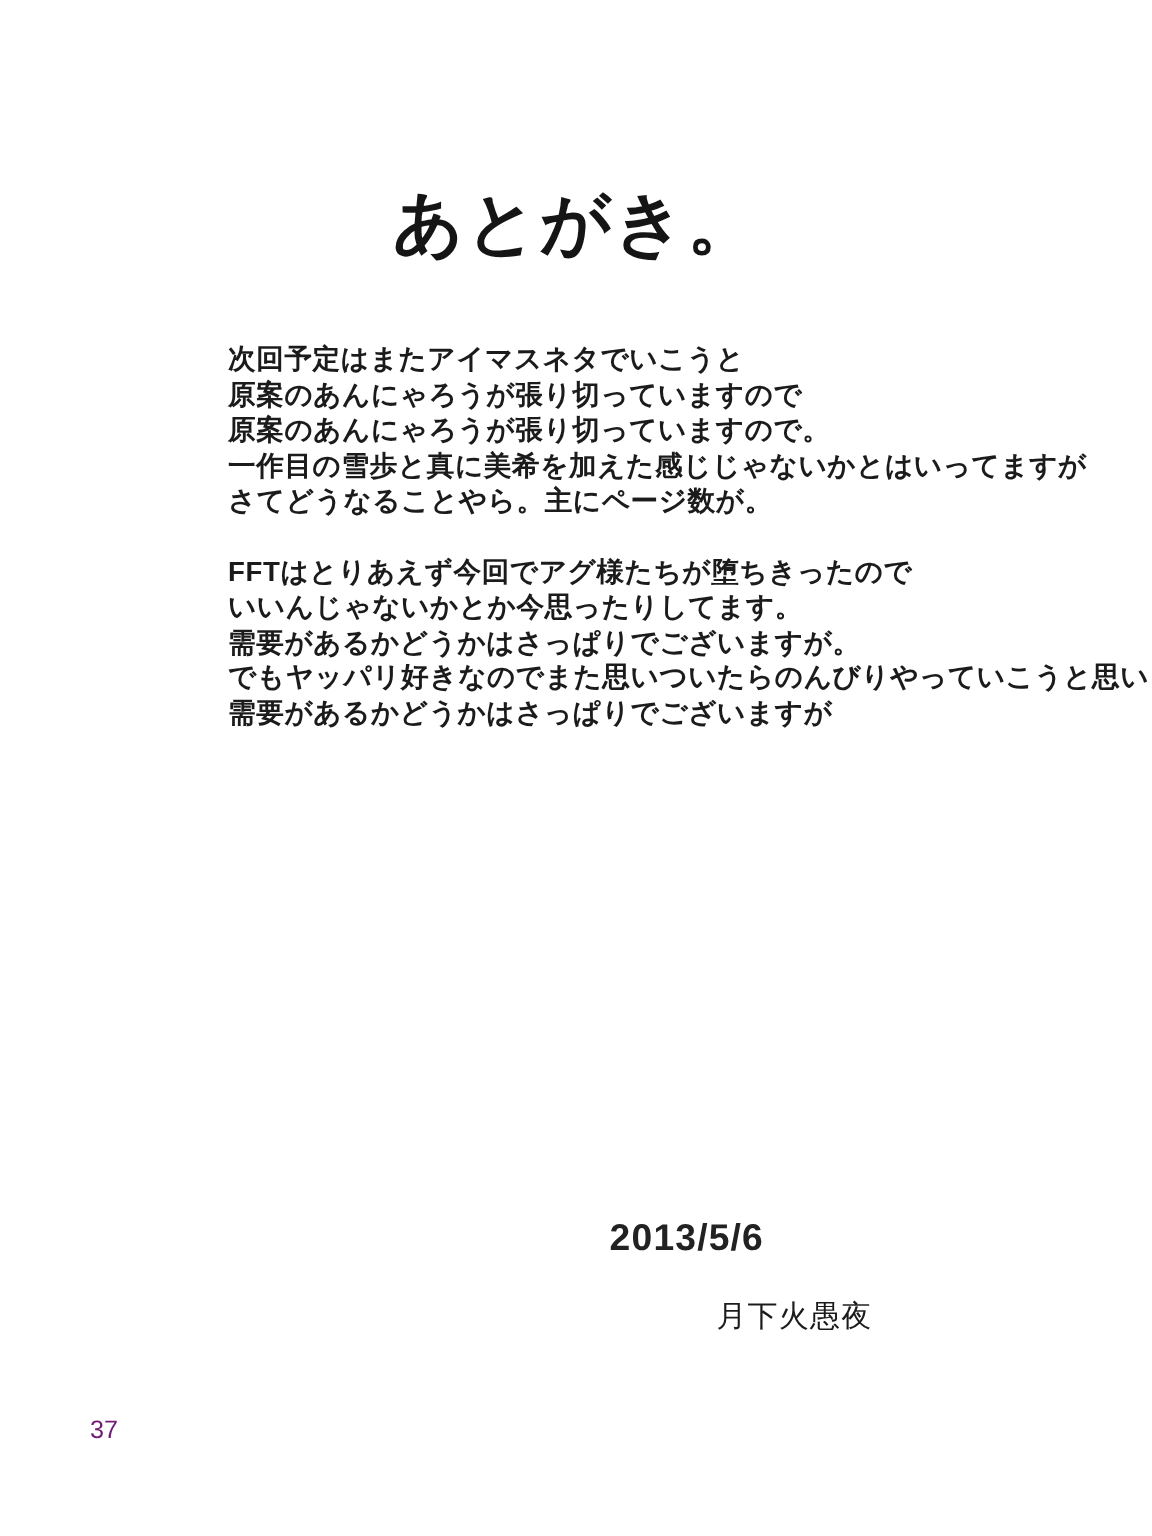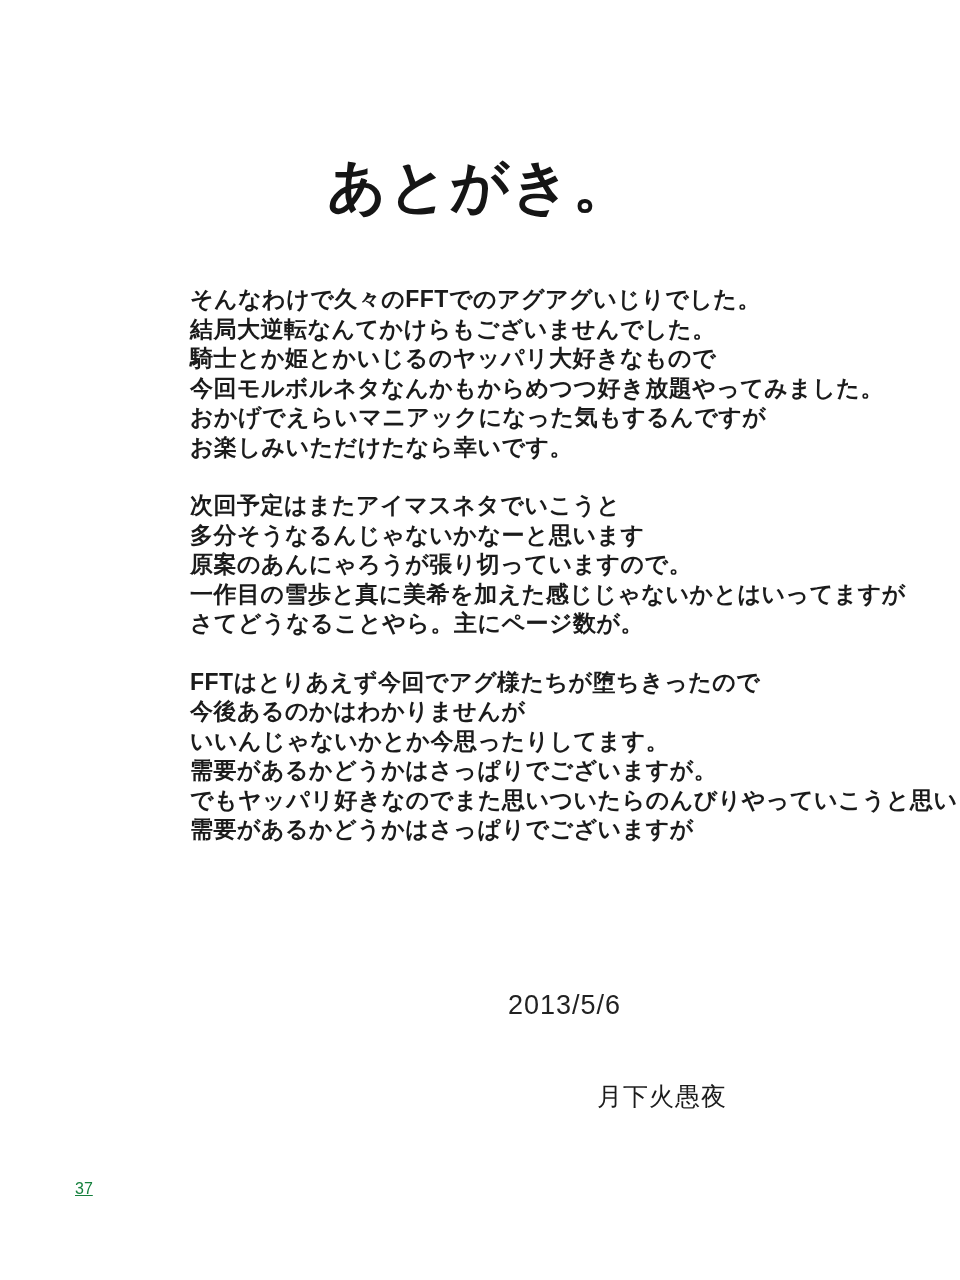--- a/index.html
+++ b/index.html
@@ -39,75 +39,65 @@
   .para {
     margin: 0 0 29px 0;
   }
   .line {
     line-height: 29.5px;
     white-space: nowrap;
     letter-spacing: 0.5px;
   }
   .date {
     position: absolute;
-    top: 990px;
+    top: 1014px;
     left: 508px;
-    font-size: 27px;
-    font-weight: normal;
+    font-size: 31px;
+    font-weight: bold;
     letter-spacing: 1px;
     color: #222222;
   }
   .author {
     position: absolute;
     top: 1080px;
     left: 597px;
     font-size: 25px;
     font-weight: normal;
     letter-spacing: 1px;
     color: #1b1b1b;
   }
   .page-number {
     position: absolute;
     top: 1180px;
     left: 75px;
-    font-size: 16px;
+    font-size: 21px;
     font-weight: normal;
-    color: #15803d;
-    text-decoration: underline;
+    color: #701a75;
   }
 </style>
 </head>
 <body>
 
 <div class="page">
 
   <div class="title">あとがき。</div>
 
   <div class="body-text">
 
-    <div class="para">
-      <div class="line">そんなわけで久々のFFTでのアグアグいじりでした。</div>
-      <div class="line">結局大逆転なんてかけらもございませんでした。</div>
-      <div class="line">騎士とか姫とかいじるのヤッパリ大好きなもので</div>
-      <div class="line">今回モルボルネタなんかもからめつつ好き放題やってみました。</div>
-      <div class="line">おかげでえらいマニアックになった気もするんですが</div>
-      <div class="line">お楽しみいただけたなら幸いです。</div>
-    </div>
 
     <div class="para">
       <div class="line">次回予定はまたアイマスネタでいこうと</div>
-      <div class="line">多分そうなるんじゃないかなーと思います</div>
+      <div class="line">原案のあんにゃろうが張り切っていますので</div>
       <div class="line">原案のあんにゃろうが張り切っていますので。</div>
       <div class="line">一作目の雪歩と真に美希を加えた感じじゃないかとはいってますが</div>
       <div class="line">さてどうなることやら。主にページ数が。</div>
     </div>
 
     <div class="para">
       <div class="line">FFTはとりあえず今回でアグ様たちが堕ちきったので</div>
-      <div class="line">今後あるのかはわかりませんが</div>
       <div class="line">いいんじゃないかとか今思ったりしてます。</div>
       <div class="line">需要があるかどうかはさっぱりでございますが。</div>
       <div class="line">でもヤッパリ好きなのでまた思いついたらのんびりやっていこうと思います</div>
       <div class="line">需要があるかどうかはさっぱりでございますが</div>
     </div>
 
   </div>
 
   <div class="date">2013/5/6</div>
 

